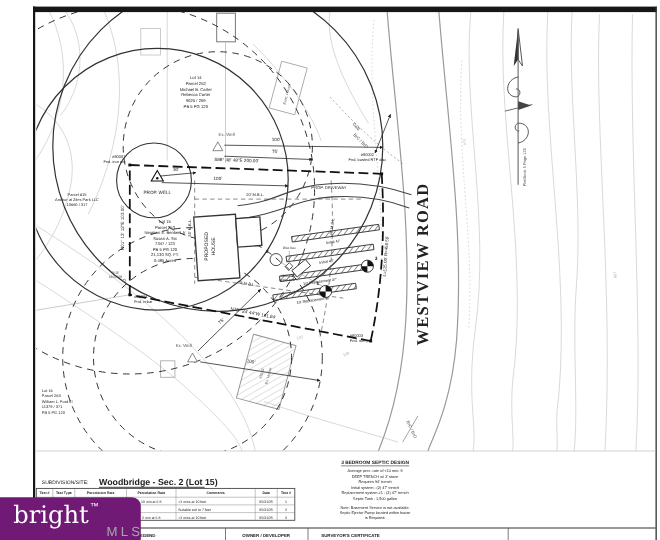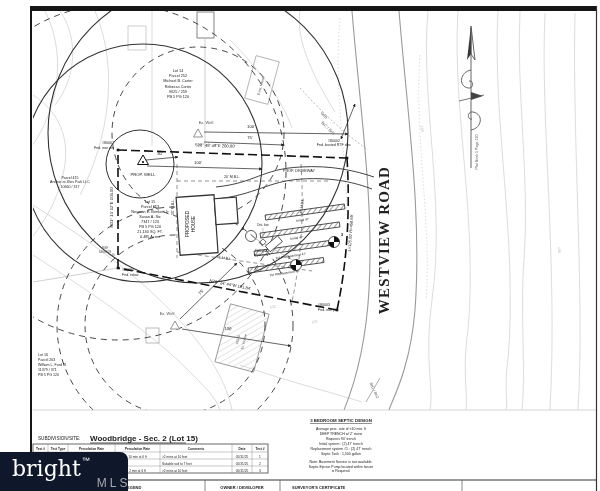--- a/index.html
+++ b/index.html
@@ -5,21 +5,21 @@
   html,body{margin:0;padding:0;background:#fff;}
   .page{position:relative;width:600px;height:491px;background:#fff;overflow:hidden;
         font-family:"Liberation Sans",sans-serif;}
   svg{position:absolute;left:0;top:0;}
   svg text{font-family:"Liberation Sans",sans-serif;fill:#222;}
   .gry{fill:#555;}
   .ct{fill:#b5b5b5;}
   .b{font-weight:bold;}
   .serif{font-family:"Liberation Serif",serif;}
   
-  .wm{position:absolute;left:0;top:452px;width:128px;height:39px;background:#0f172a;
+  .wm{position:absolute;left:0;top:452px;width:128px;height:39px;background:#701a75;
       border-top-right-radius:8px;display:flex;align-items:flex-start;padding:4px 16px 0 12px;
       box-sizing:border-box;z-index:5;}
   .wm .brand{font-family:"DejaVu Serif",serif;font-size:22px;color:#fff;line-height:26px;}
   .wm .tick{font-size:8px;color:#fff;vertical-align:super;margin-left:1px;}
   .wm .mls{font-size:12px;color:#a8a8ad;letter-spacing:3px;margin-left:7px;margin-top:20px;}
 </style>
 </head>
 <body>
 
 <div class="page">

